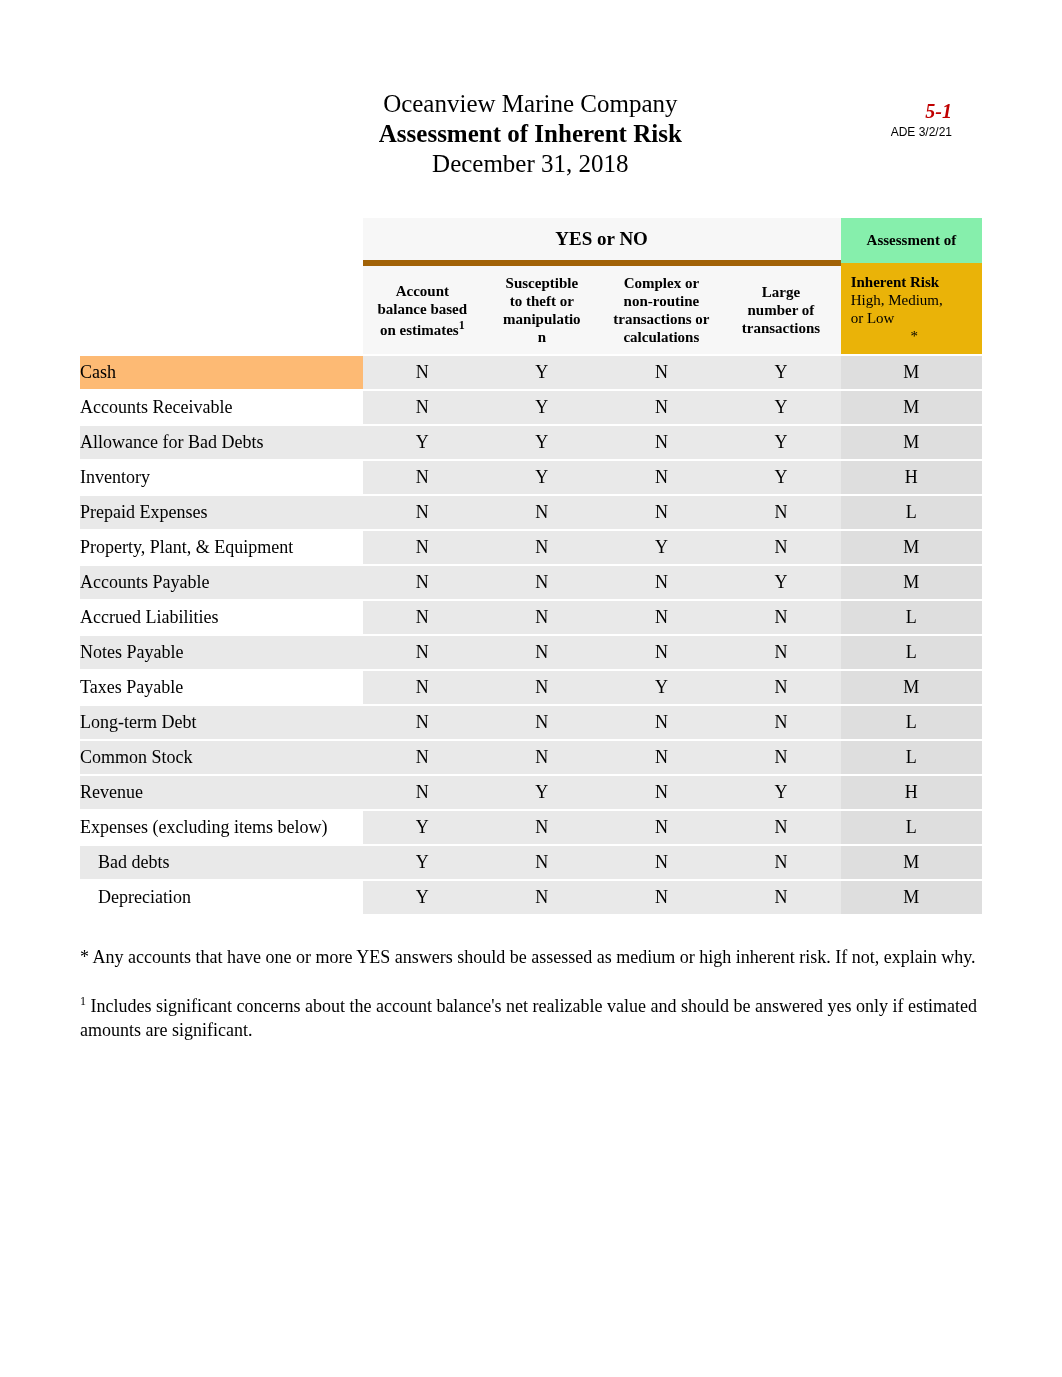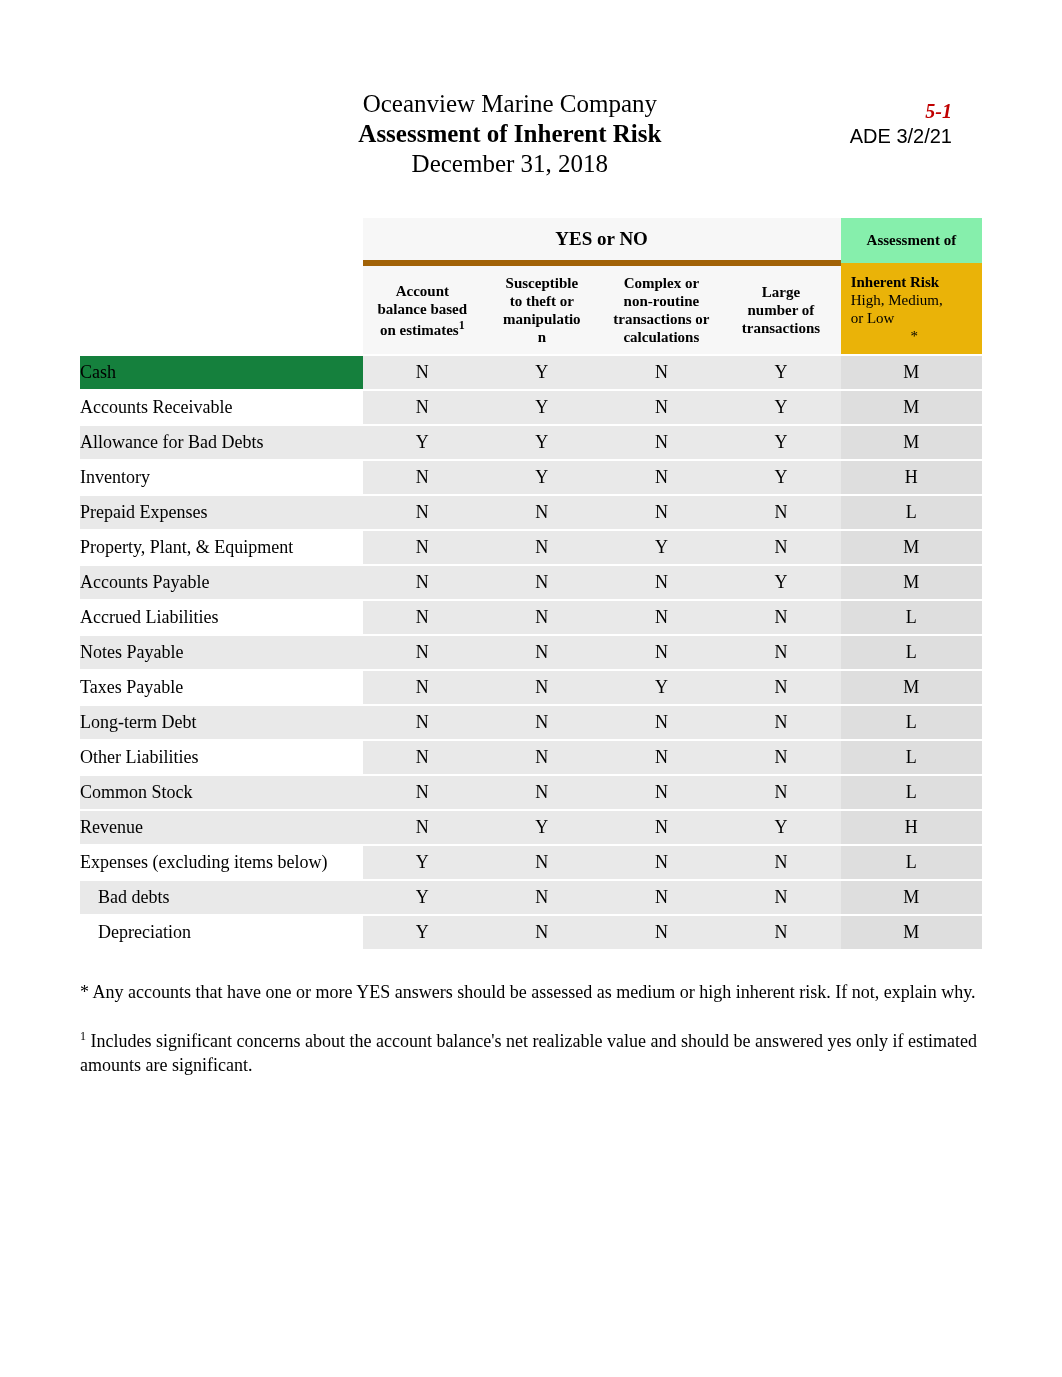--- a/index.html
+++ b/index.html
@@ -48,21 +48,21 @@
     }
     .ref-num {
       color: #c00000;
       font-style: italic;
       font-weight: bold;
       font-size: 20px;
       margin-bottom: 2px;
     }
     .ref-date {
       font-family: Arial, sans-serif;
-      font-size: 20px;
+      font-size: 12px;
     }
     .risk-table {
       width: 100%;
       border-collapse: collapse;
       margin-top: 20px;
     }
     .risk-table th, .risk-table td {
       padding: 6px 8px;
       text-align: center;
       font-size: 18px;
@@ -201,21 +201,21 @@
       <th class="col-assess subhead-risk">
         <b>Inherent Risk</b><br>
         <span>High, Medium,</span><br>
         <span>or Low</span><br>
         <span style="display:block;text-align:center;">*</span>
       </th>
     </tr>
   </thead>
   <tbody id="table-body">
   <tr>
-        <td style="background: #15803d;">Cash</td>
+        <td style="background: #fdba74;">Cash</td>
         <td style="background: rgb(233, 233, 233);">N</td>
         <td style="background: rgb(233, 233, 233);">Y</td>
         <td style="background: rgb(233, 233, 233);">N</td>
         <td style="background: rgb(233, 233, 233);">Y</td>
         <td style="background: rgb(222, 222, 222);">M</td>
       </tr>
       <tr>
         <td style="background: rgb(255, 255, 255);">Accounts Receivable</td>
         <td style="background: rgb(233, 233, 233);">N</td>
         <td style="background: rgb(233, 233, 233);">Y</td>
@@ -282,28 +282,20 @@
       <tr>
         <td style="background: rgb(255, 255, 255);">Taxes Payable</td>
         <td style="background: rgb(233, 233, 233);">N</td>
         <td style="background: rgb(233, 233, 233);">N</td>
         <td style="background: rgb(233, 233, 233);">Y</td>
         <td style="background: rgb(233, 233, 233);">N</td>
         <td style="background: rgb(222, 222, 222);">M</td>
       </tr>
       <tr>
         <td style="background: rgb(233, 233, 233);">Long-term Debt</td>
-        <td style="background: rgb(233, 233, 233);">N</td>
-        <td style="background: rgb(233, 233, 233);">N</td>
-        <td style="background: rgb(233, 233, 233);">N</td>
-        <td style="background: rgb(233, 233, 233);">N</td>
-        <td style="background: rgb(222, 222, 222);">L</td>
-      </tr>
-      <tr>
-        <td style="background: rgb(255, 255, 255);">Other Liabilities</td>
         <td style="background: rgb(233, 233, 233);">N</td>
         <td style="background: rgb(233, 233, 233);">N</td>
         <td style="background: rgb(233, 233, 233);">N</td>
         <td style="background: rgb(233, 233, 233);">N</td>
         <td style="background: rgb(222, 222, 222);">L</td>
       </tr>
       <tr>
         <td style="background: rgb(233, 233, 233);">Common Stock</td>
         <td style="background: rgb(233, 233, 233);">N</td>
         <td style="background: rgb(233, 233, 233);">N</td>

